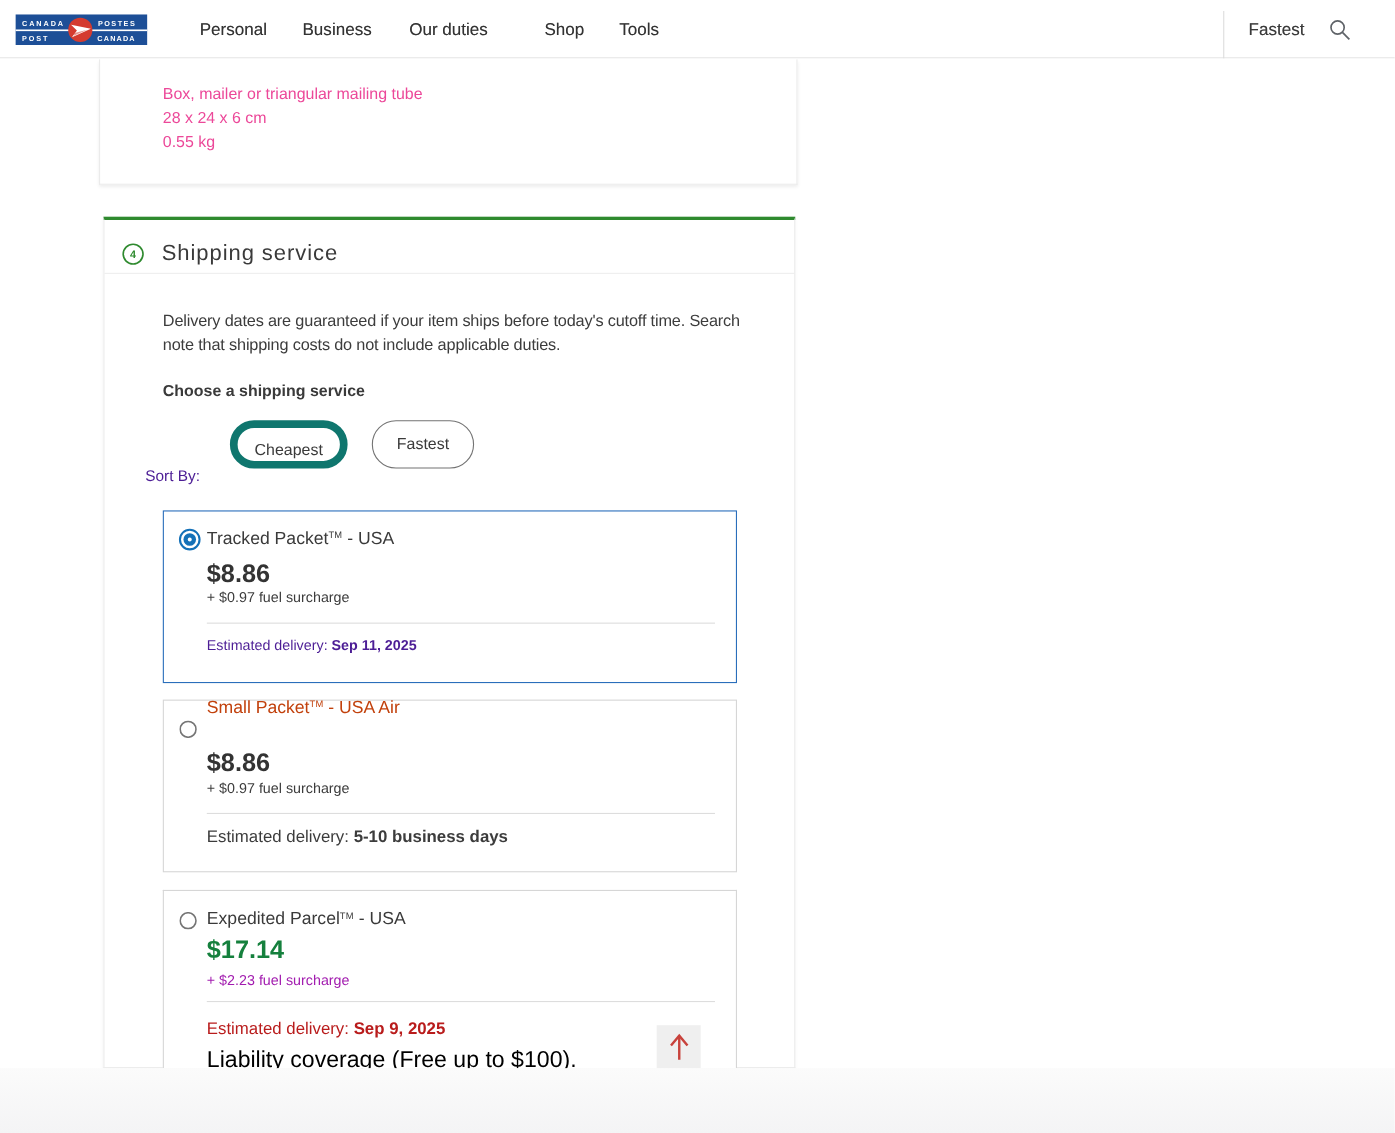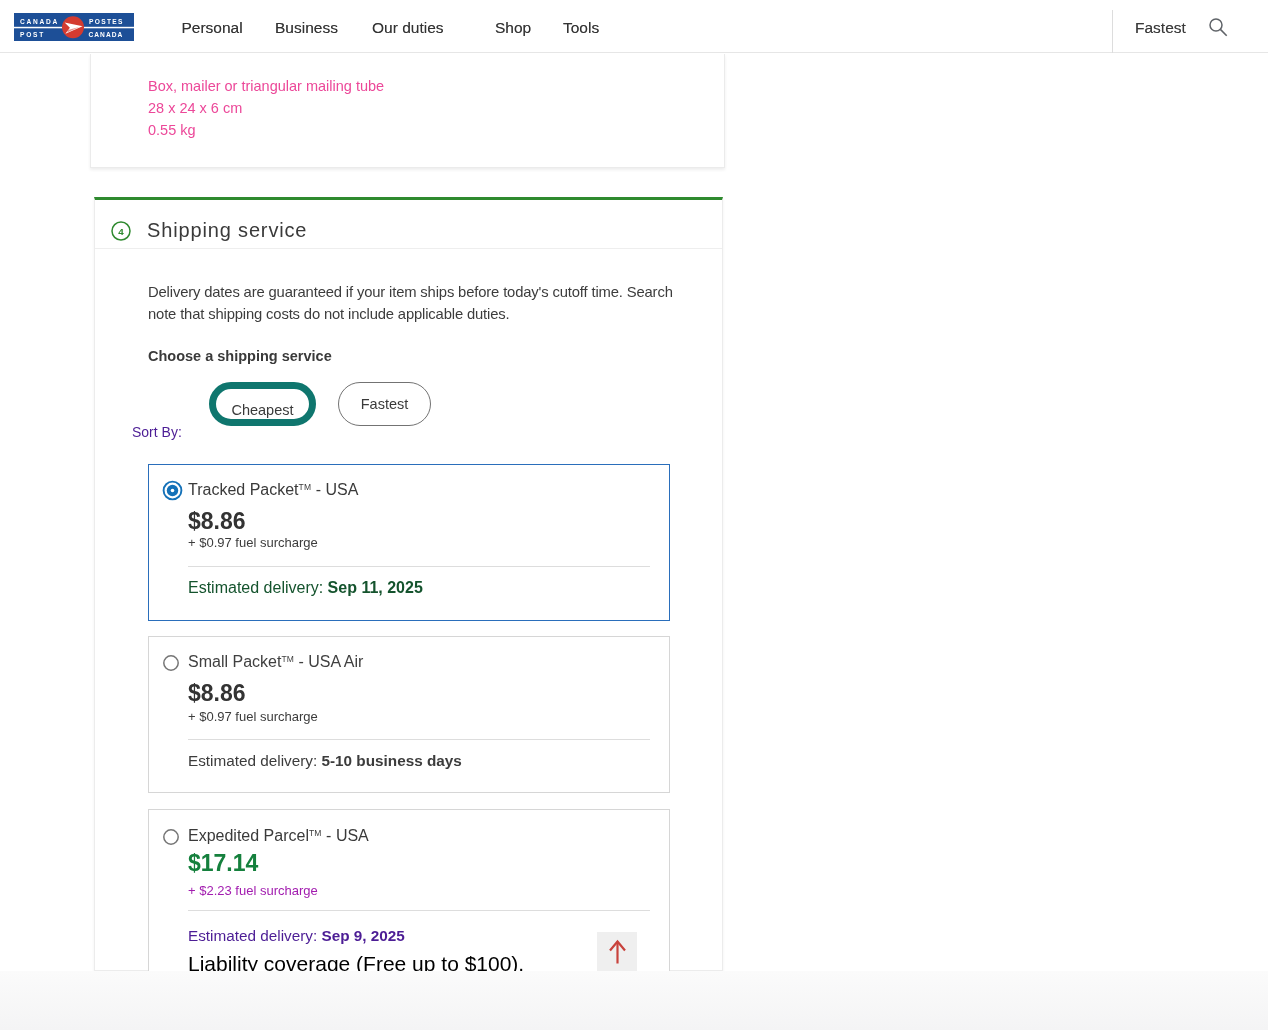--- a/index.html
+++ b/index.html
@@ -67,41 +67,41 @@
 <div class="abs" style="left:148px;top:464px;width:522px;height:157px;border:1px solid #2a6ebb;background:#fff;"></div>
 <svg class="abs" style="left:161.5px;top:480px;" width="21" height="21" viewBox="0 0 21 21">
   <circle cx="10.5" cy="10.5" r="8.9" fill="none" stroke="#1471b8" stroke-width="1.9"></circle>
   <circle cx="10.5" cy="10.5" r="5.7" fill="#1471b8"></circle>
   <circle cx="10.5" cy="10.5" r="1.8" fill="#ffffff"></circle>
 </svg>
 <span class="abs" style="left:188px;top:480.5px;font-size:16px;color:#3a3a3a;">Tracked Packet<span style="font-size:8.5px;vertical-align:5.2px;letter-spacing:0.2px;">TM</span> - USA</span>
 <span class="abs" style="left:188px;top:507.5px;font-size:23px;font-weight:bold;color:#333;">$8.86</span>
 <span class="abs" style="left:188px;top:534.5px;font-size:13px;color:#3c3c3c;">+ $0.97 fuel surcharge</span>
 <div class="abs" style="left:188px;top:566px;width:462px;height:1px;background:#ddd;"></div>
-<span class="abs" style="left:188px;top:578.5px;font-size:16px;color:#14532d;">Estimated delivery: <b>Sep 11, 2025</b></span>
+<span class="abs" style="left:188px;top:578.5px;font-size:13px;color:#4c1d95;">Estimated delivery: <b>Sep 11, 2025</b></span>
 
 <div class="abs" style="left:148px;top:636px;width:522px;height:157px;border:1px solid #d6d6d6;background:#fff;"></div>
 <svg class="abs" style="left:163.3px;top:655.3px;" width="16" height="16" viewBox="0 0 16 16">
   <circle cx="8" cy="8" r="7.2" fill="none" stroke="#757575" stroke-width="1.5"></circle>
 </svg>
-<span class="abs" style="left:188px;top:653px;font-size:16px;color:#404040;">Small Packet<span style="font-size:8.5px;vertical-align:5.2px;letter-spacing:0.2px;">TM</span> - USA Air</span>
+<span class="abs" style="left:188px;top:635px;font-size:16px;color:#c2410c;">Small Packet<span style="font-size:8.5px;vertical-align:5.2px;letter-spacing:0.2px;">TM</span> - USA Air</span>
 <span class="abs" style="left:188px;top:680px;font-size:23px;font-weight:bold;color:#333;">$8.86</span>
 <span class="abs" style="left:188px;top:708.5px;font-size:13px;color:#3c3c3c;">+ $0.97 fuel surcharge</span>
 <div class="abs" style="left:188px;top:739px;width:462px;height:1px;background:#ddd;"></div>
 <span class="abs" style="left:188px;top:752px;font-size:15.3px;color:#3c3c3c;">Estimated delivery: <b>5-10 business days</b></span>
 
 <div class="abs" style="left:148px;top:809px;width:522px;height:162px;border:1px solid #d6d6d6;border-bottom:none;background:#fff;"></div>
 <svg class="abs" style="left:163.3px;top:829.4px;" width="16" height="16" viewBox="0 0 16 16">
   <circle cx="8" cy="8" r="7.2" fill="none" stroke="#757575" stroke-width="1.5"></circle>
 </svg>
 <span class="abs" style="left:188px;top:827px;font-size:16px;color:#3a3a3a;">Expedited Parcel<span style="font-size:8.5px;vertical-align:5.2px;letter-spacing:0.2px;">TM</span> - USA</span>
 <span class="abs" style="left:188px;top:850px;font-size:23px;font-weight:bold;color:#15803d;">$17.14</span>
 <span class="abs" style="left:188px;top:882.5px;font-size:13px;color:#a21caf;">+ $2.23 fuel surcharge</span>
 <div class="abs" style="left:188px;top:910px;width:462px;height:1px;background:#ddd;"></div>
-<span class="abs" style="left:188px;top:926.5px;font-size:15.3px;color:#4c1d95;">Estimated delivery: <b>Sep 9, 2025</b></span>
+<span class="abs" style="left:188px;top:926.5px;font-size:15.3px;color:#b91c1c;">Estimated delivery: <b>Sep 9, 2025</b></span>
 <span class="abs" style="left:188px;top:952px;font-size:21px;color:#000000;">Liability coverage (Free up to $100).</span>
 
 <div class="abs" style="left:597px;top:932px;width:40px;height:40px;background:#efefef;"></div>
 <svg class="abs" style="left:597px;top:932px;" width="40" height="40" viewBox="0 0 40 40" fill="none">
   <line x1="20.5" y1="9.5" x2="20.5" y2="31.5" stroke="#c8423c" stroke-width="2.2"></line>
   <path d="M13,18.5 L20.5,9.5 L28,18.5" stroke="#c8423c" stroke-width="2.2" fill="none"></path>
 </svg>
 
 <div class="abs" style="left:0;top:971px;width:1268px;height:59px;background:linear-gradient(to bottom,#fbfbfb,#f4f4f5);"></div>
 

